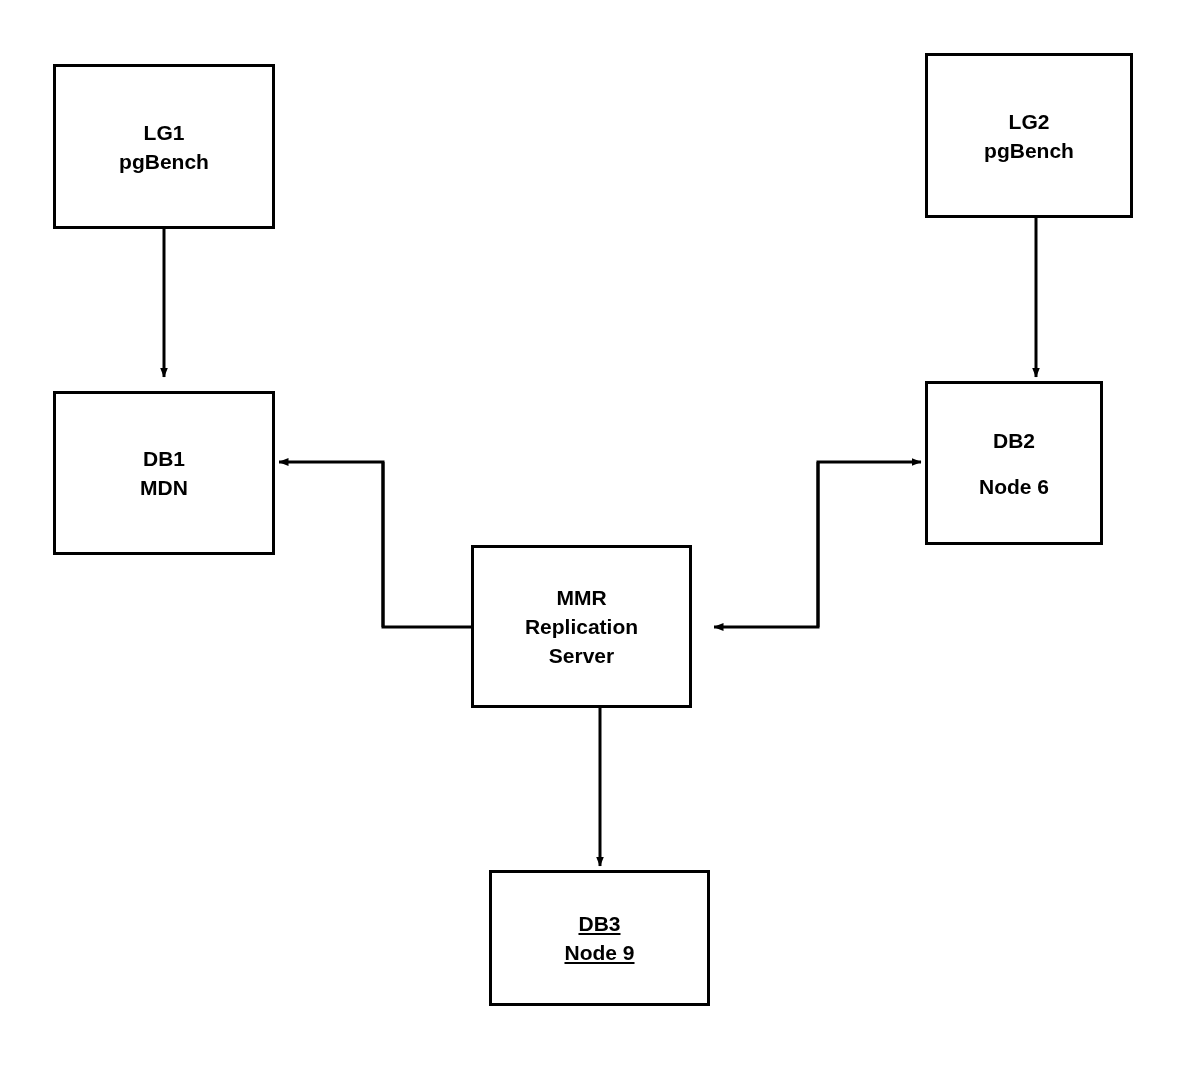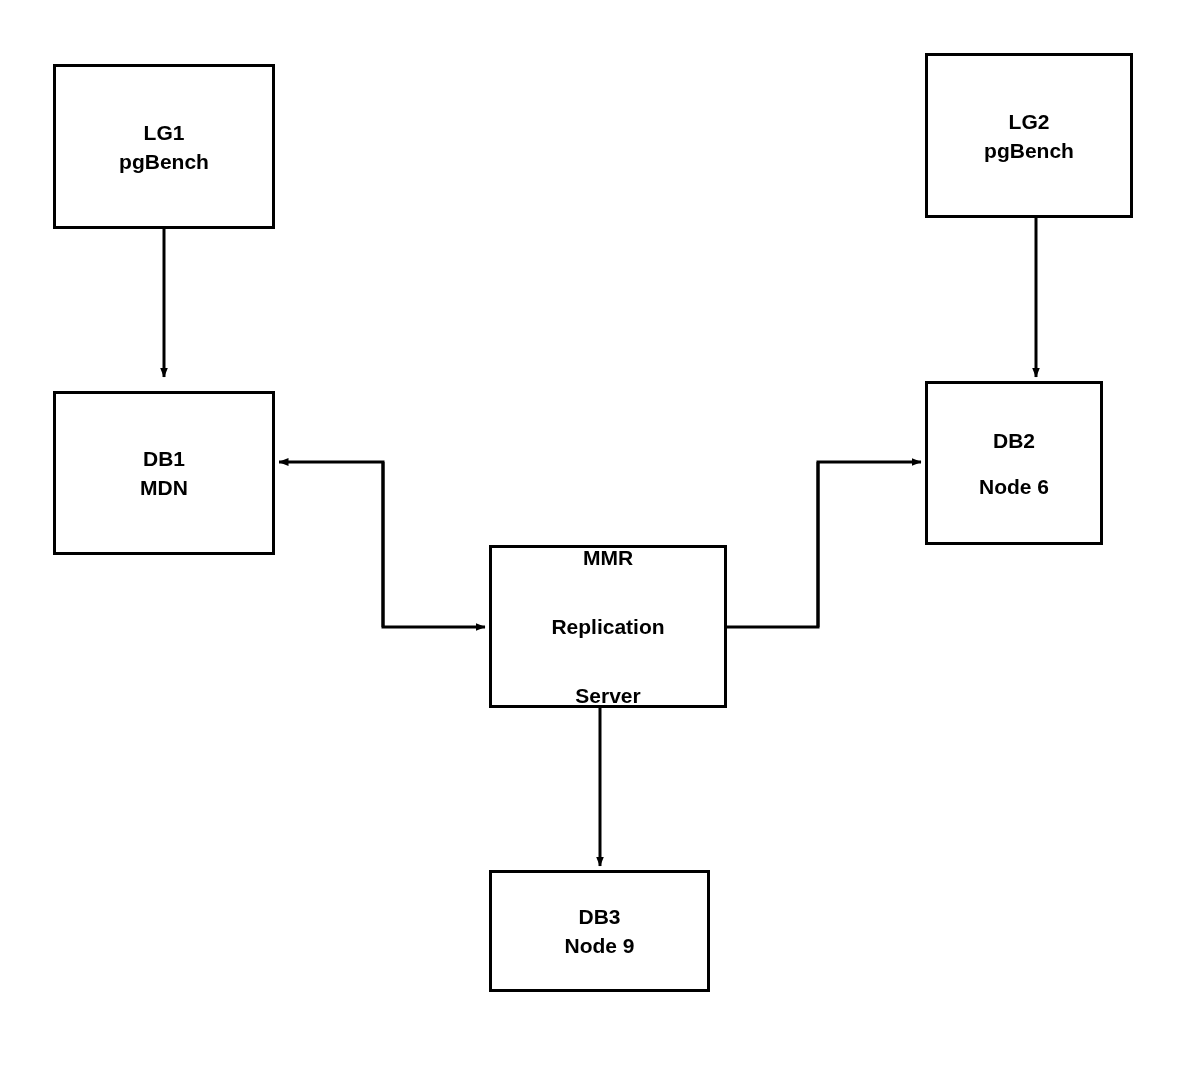--- a/index.html
+++ b/index.html
@@ -86,24 +86,24 @@
   <div class="node-box" style="left:53px; top:381px; width:222px; height:164px;margin-top:10px;">
     <div class="node-label">DB1</div>
     <div class="node-label">MDN</div>
   </div>
 
   <div class="node-box" style="left:925px; top:381px; width:178px; height:164px;gap:17px;">
     <div class="node-label">DB2</div>
     <div class="node-label">Node 6</div>
   </div>
 
-  <div class="node-box" style="left:489px; top:545px; width:238px; height:163px;gap:40px;">
+  <div class="node-box" style="left:471px; top:545px; width:221px; height:163px;">
     <div class="node-label">MMR</div>
     <div class="node-label">Replication</div>
     <div class="node-label">Server</div>
   </div>
 
-  <div class="node-box" style="left:489px; top:870px; width:221px; height:122px;">
+  <div class="node-box" style="left:489px; top:870px; width:221px; height:136px;text-decoration:underline;">
     <div class="node-label">DB3</div>
     <div class="node-label">Node 9</div>
   </div>
 
 </div>
 
 </body></html>

